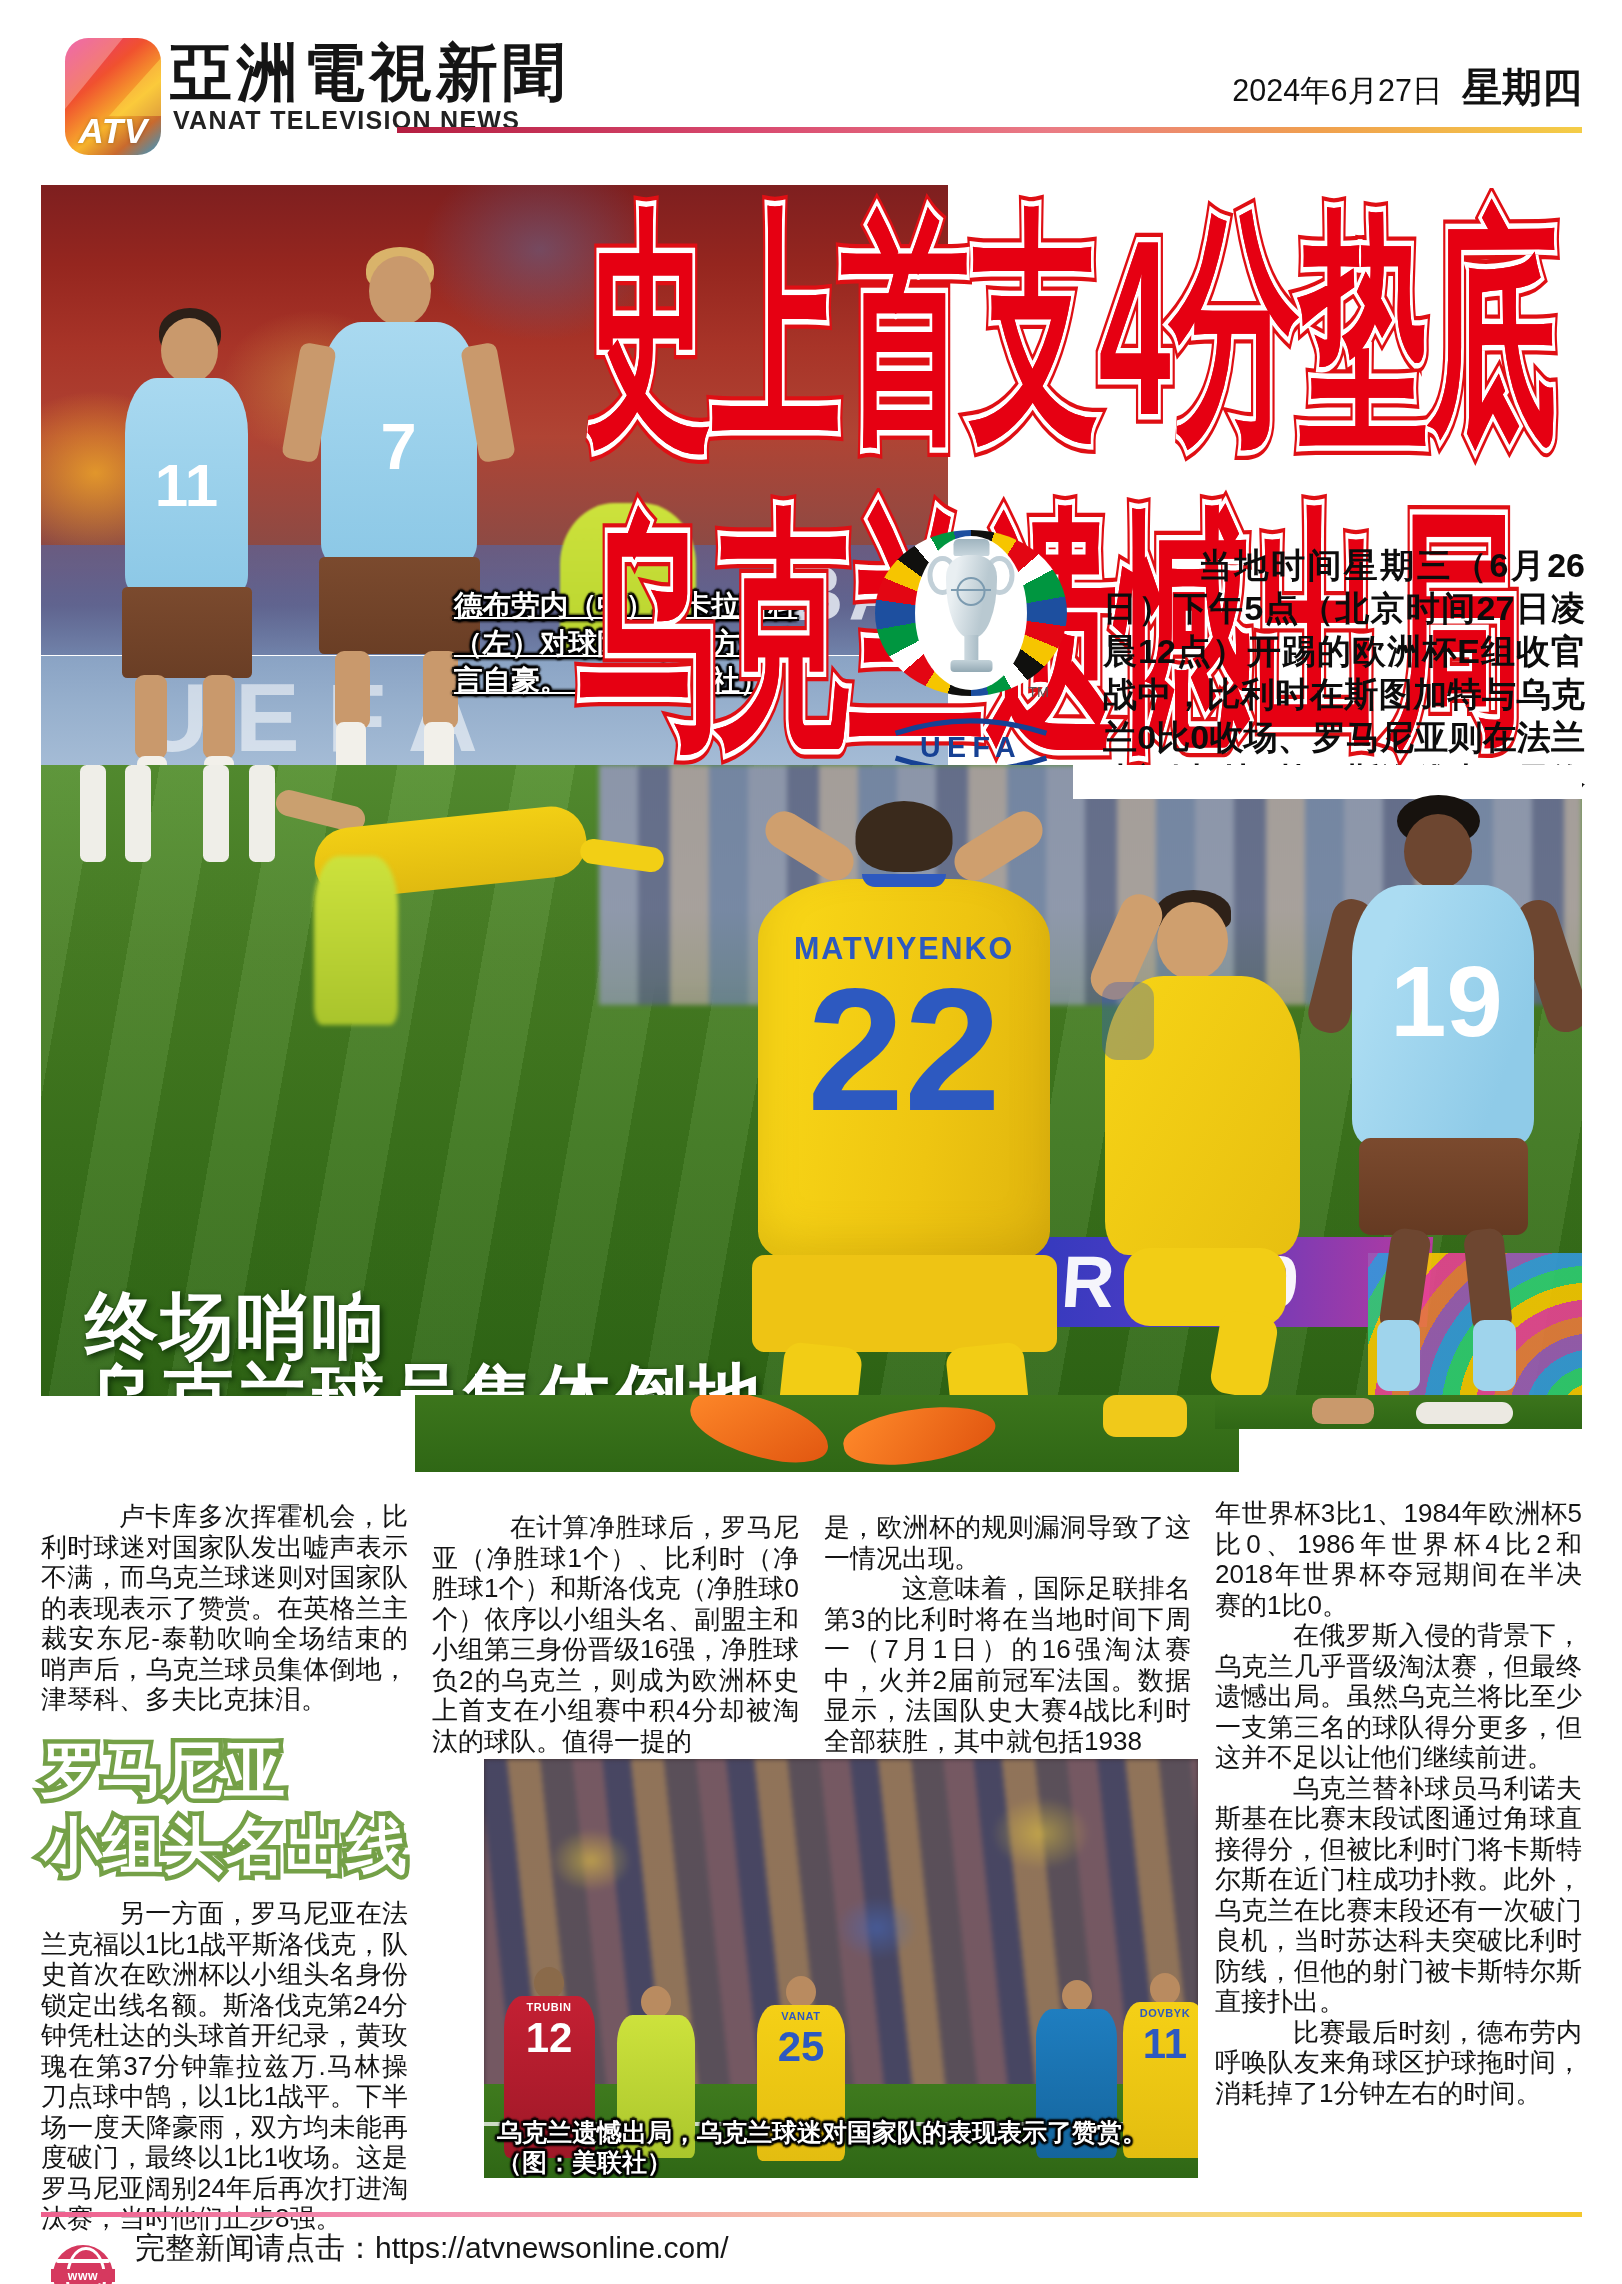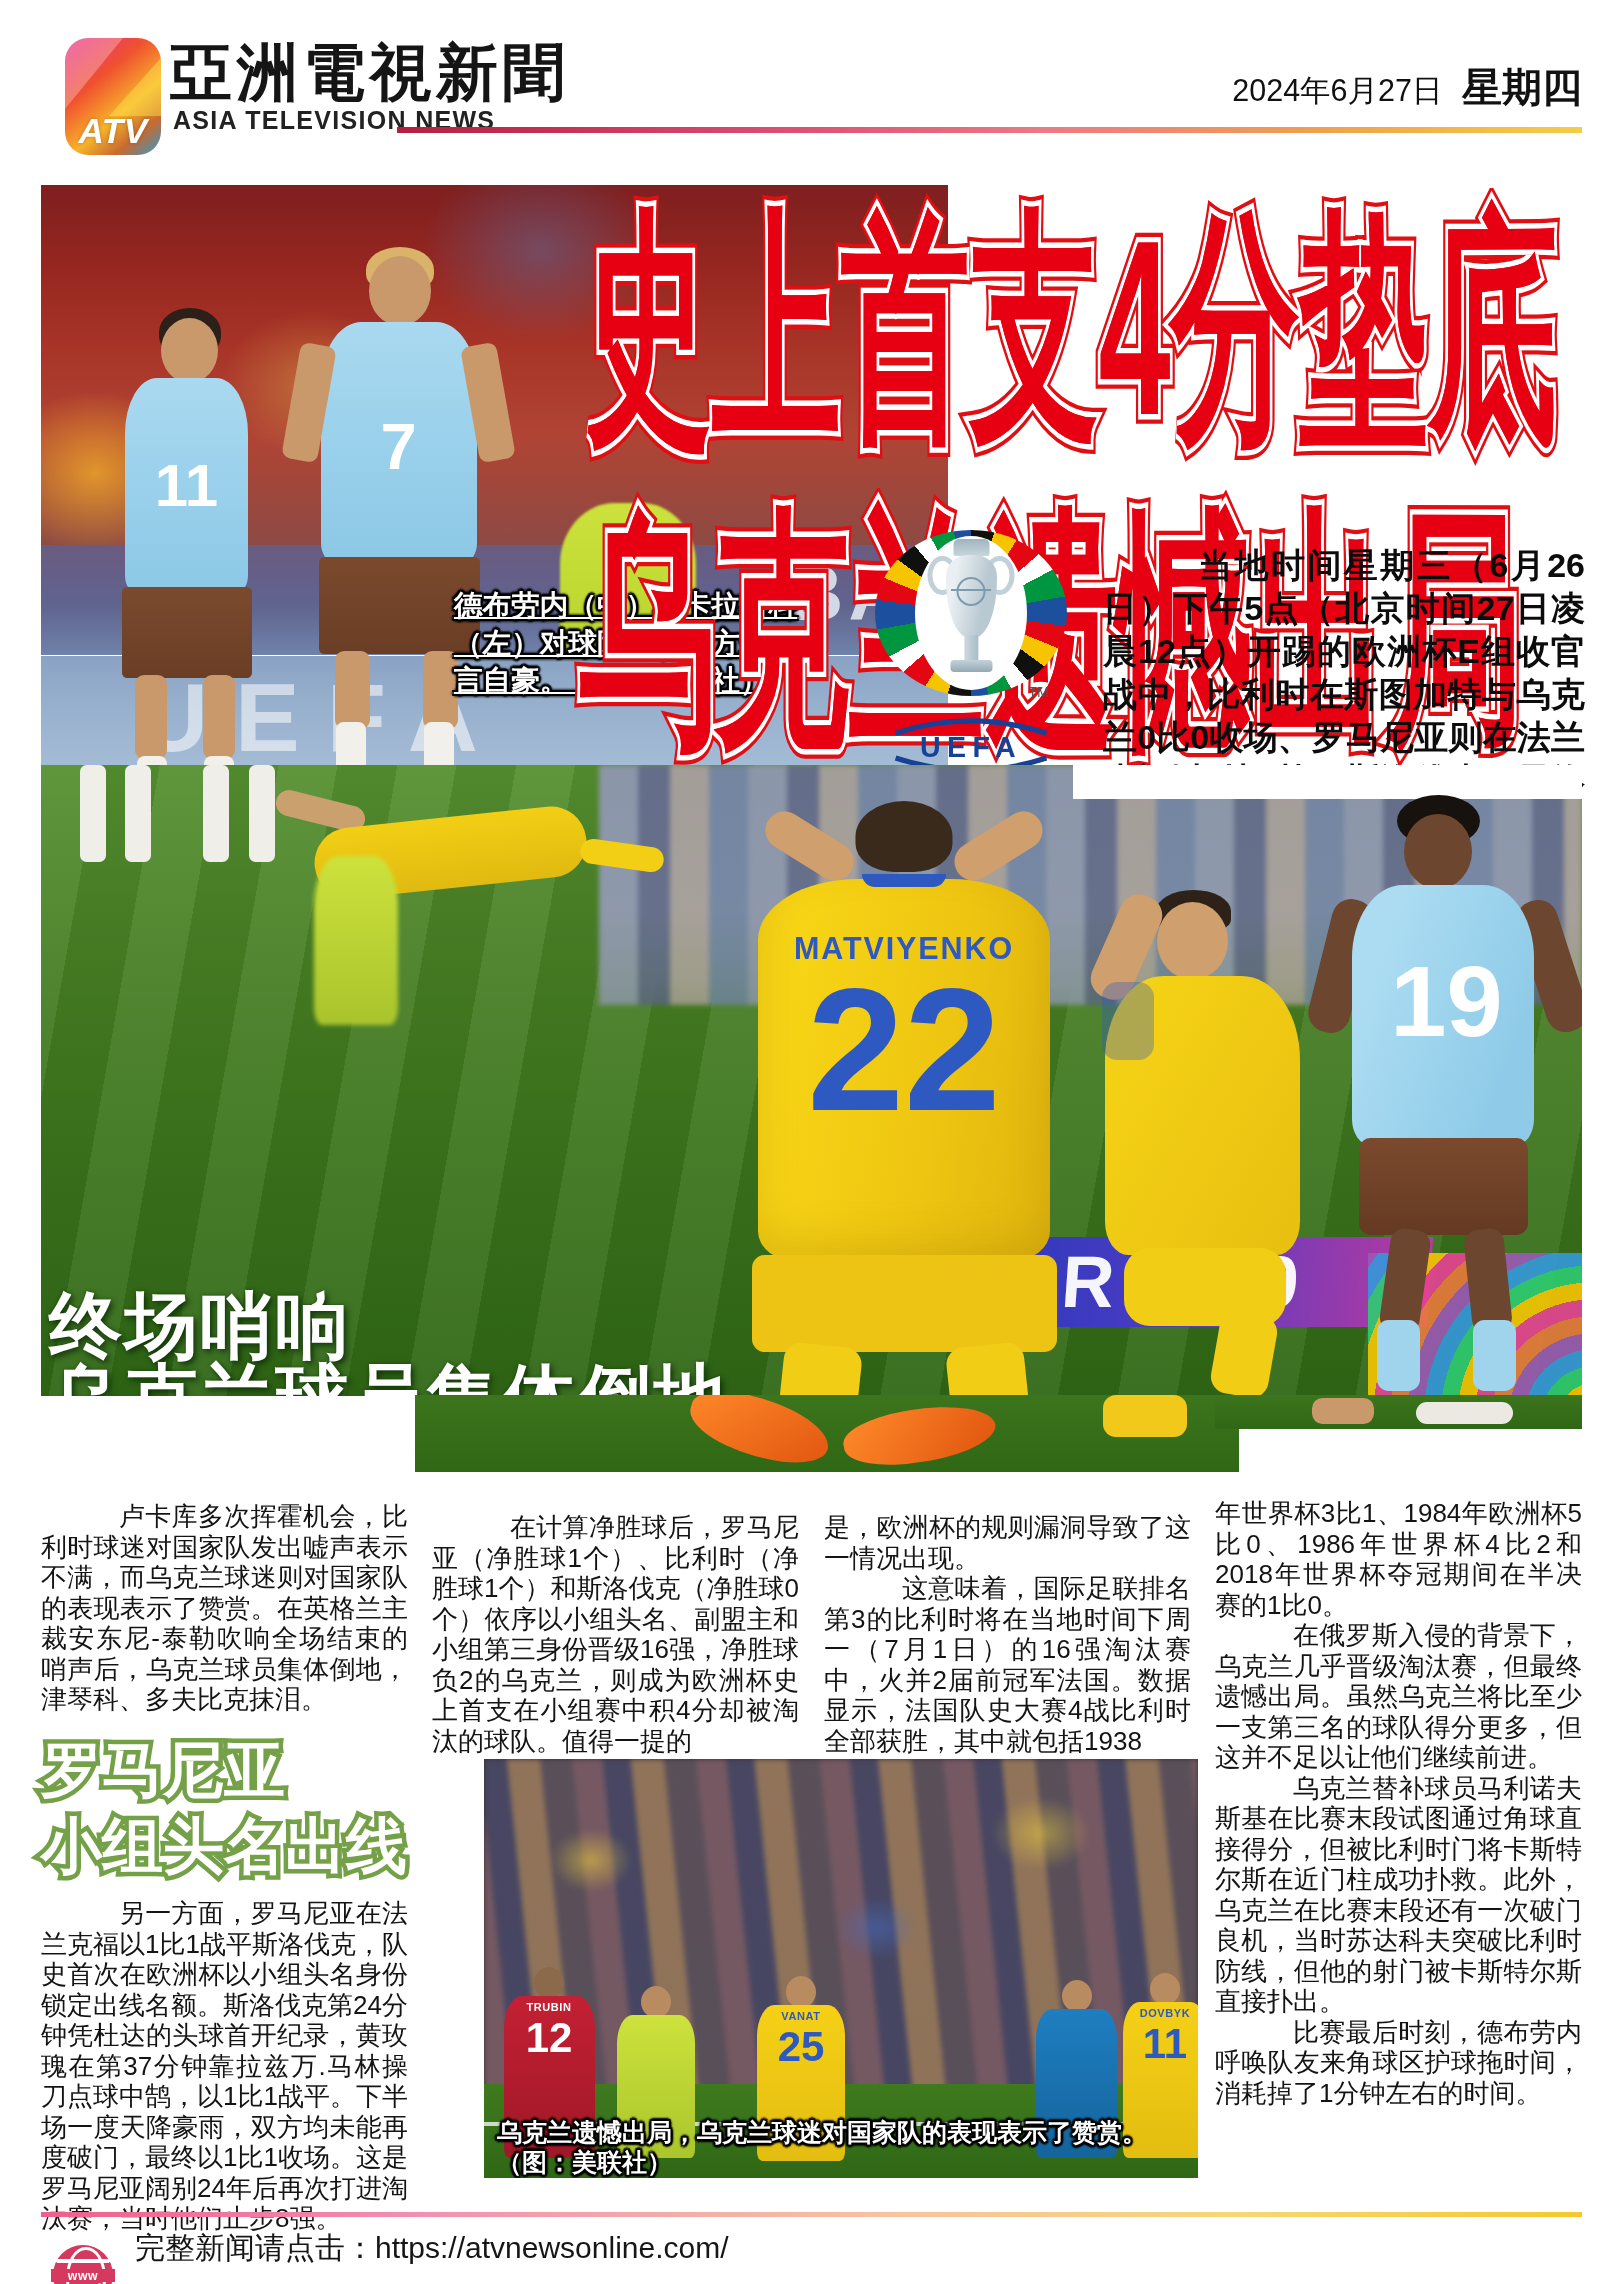--- a/index.html
+++ b/index.html
@@ -145,21 +145,21 @@
   .doku .armd{position:absolute;width:42px;height:136px;border-radius:19.5px;background:#6d4630;}
   .doku .armd.l{left:13px;top:110px;transform:rotate(14deg);}
   .doku .armd.r{right:13px;top:110px;transform:rotate(-18deg);}
   .doku .shortsd{position:absolute;left:52px;top:350px;width:169px;height:97px;border-radius:11.7px;background:linear-gradient(180deg,#7b4a2e,#653a22);}
   .doku .legd{position:absolute;width:40px;height:104px;border-radius:14.3px;background:#6d4630;}
   .doku .legd.l{left:78px;top:441px;transform:rotate(8deg);}
   .doku .legd.r{right:78px;top:441px;transform:rotate(-6deg);}
   .doku .sockd{position:absolute;width:43px;height:71px;border-radius:11.7px;background:#9fd4ec;}
   .doku .sockd.l{left:70px;top:532px;}
   .doku .sockd.r{right:70px;top:532px;}
-  .pm-heading{left:8px;font-weight:900;color:#fff;letter-spacing:2.6px;
+  .pm-heading{left:44px;font-weight:900;color:#fff;letter-spacing:2.6px;
     text-shadow:2.6px 3.2px 6.5px rgba(12,44,6,.85),0 0 2.6px rgba(20,60,10,.6);font-family:Liberation Serif, serif;}
   .pm-h1{top:513px;font-size:73px;}
   .pm-h2{top:585px;font-size:73px;}
 
   
   .prot{overflow:hidden;background:linear-gradient(180deg,#3c751c,#2f6715);}
   .prot-mid{left:415px;top:1395px;width:824px;height:77px;}
   .boot{position:absolute;background:linear-gradient(135deg,#ff8a2a,#e0540f);border-radius:46% 60% 50% 55%;}
   .boot.b1{left:273px;top:3.9px;width:143px;height:57px;transform:rotate(16deg);}
   .boot.b2{left:428px;top:14.3px;width:153px;height:53px;transform:rotate(-10deg);}
@@ -218,21 +218,21 @@
 <body>
 
 <div class="page">
 
   <div class="abs logo-box">
     <div class="abs logo-facet1"></div>
     <div class="abs logo-facet2"></div>
     <div class="abs logo-atv">ATV</div>
   </div>
   <div class="abs title-zh">亞洲電視新聞</div>
-  <div class="abs title-en">ASIA TELEVISION NEWS</div>
+  <div class="abs title-en">VANAT TELEVISION NEWS</div>
   <div class="abs date-wrap">
     <span class="date-text">2024年6月27日</span><span class="weekday-text">星期四</span>
   </div>
   <div class="abs head-line"></div>
 
   <div class="abs photo-left">
     <div class="abs pl-top"></div>
     <div class="abs pl-mid"></div>
     <div class="abs pl-bottom"></div>
     <div class="abs pl-uefa">UEFA</div>

